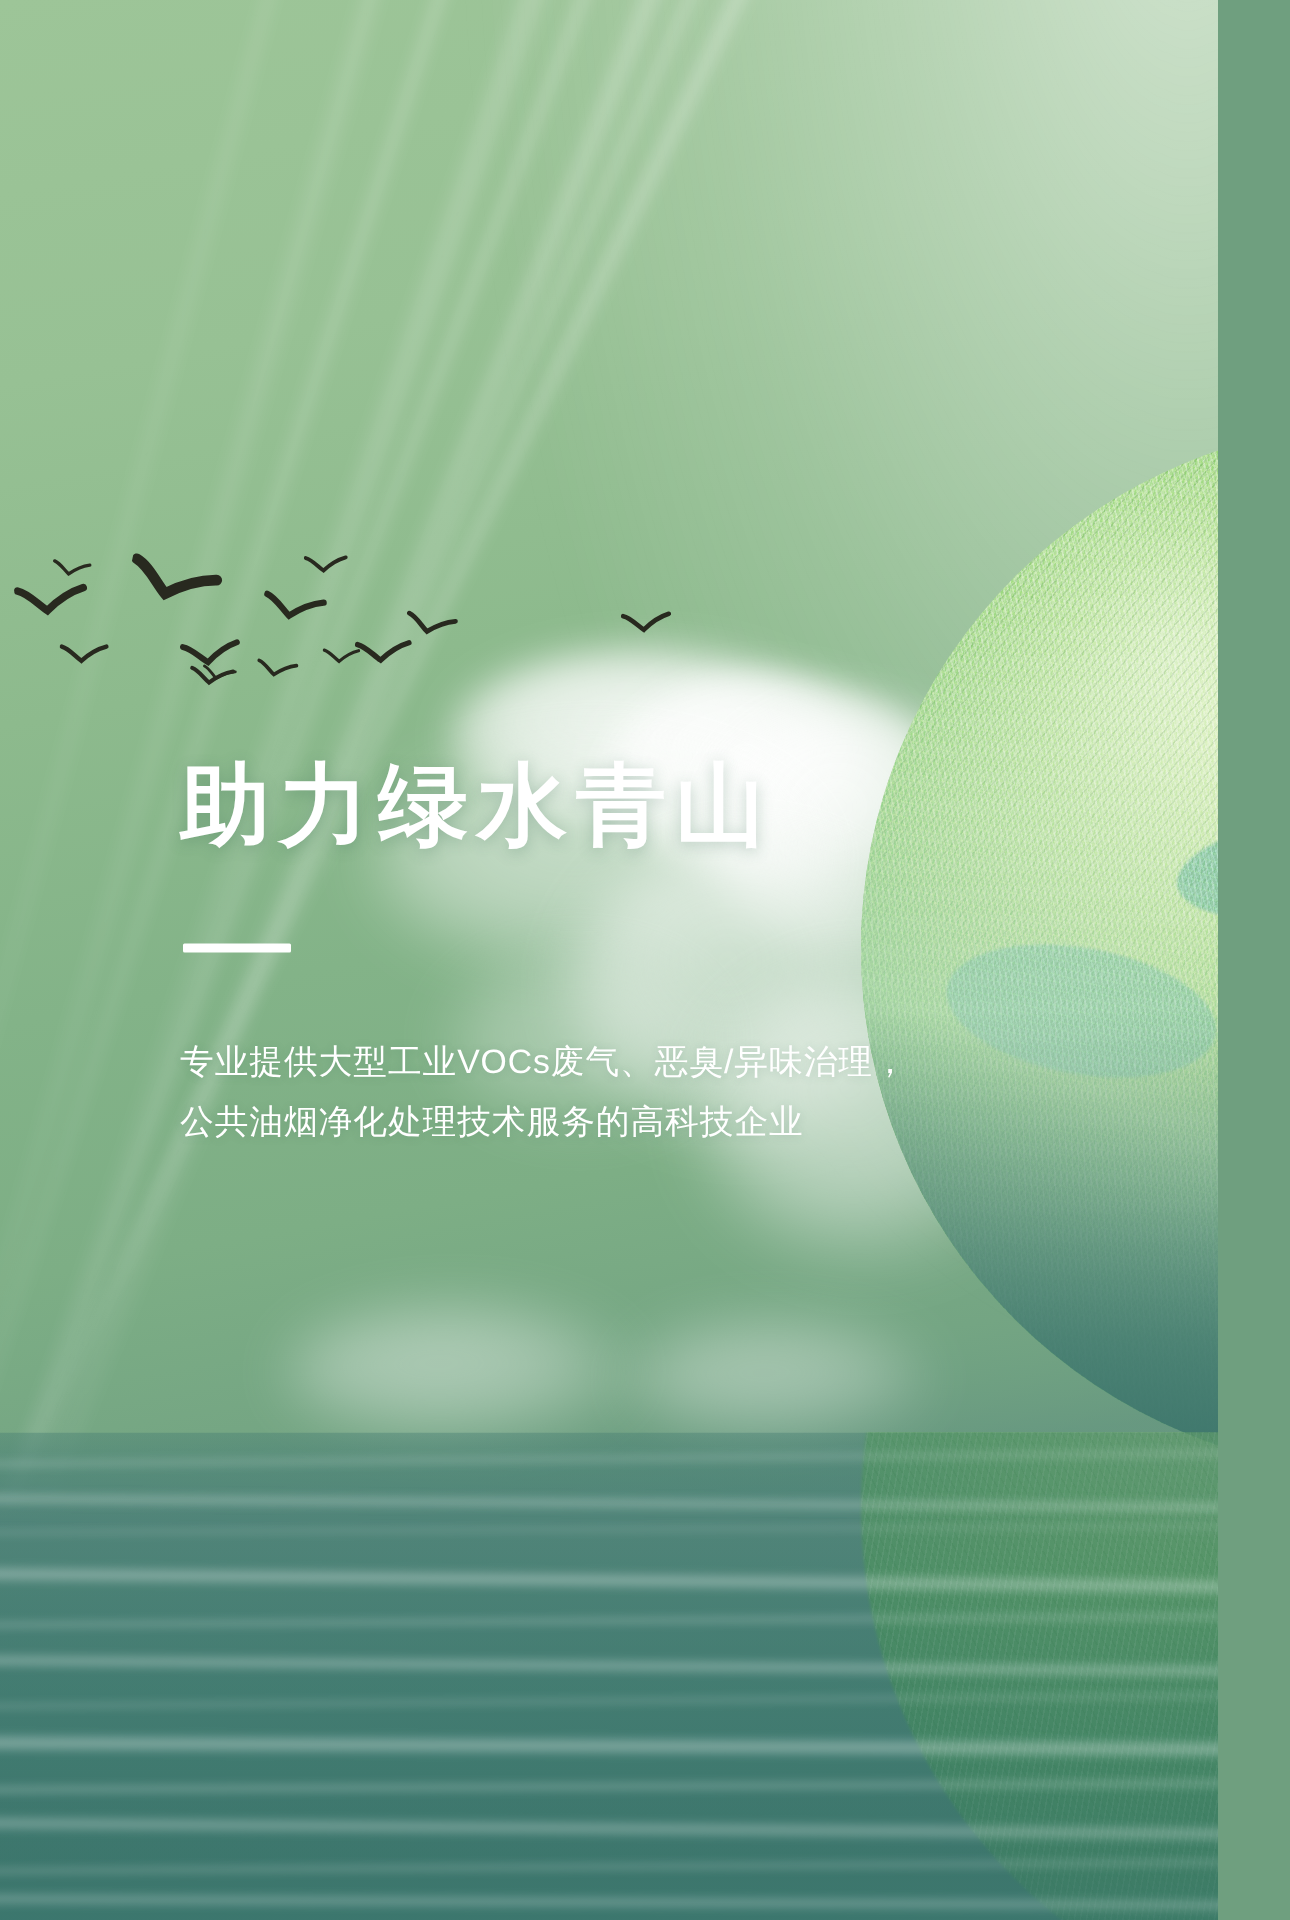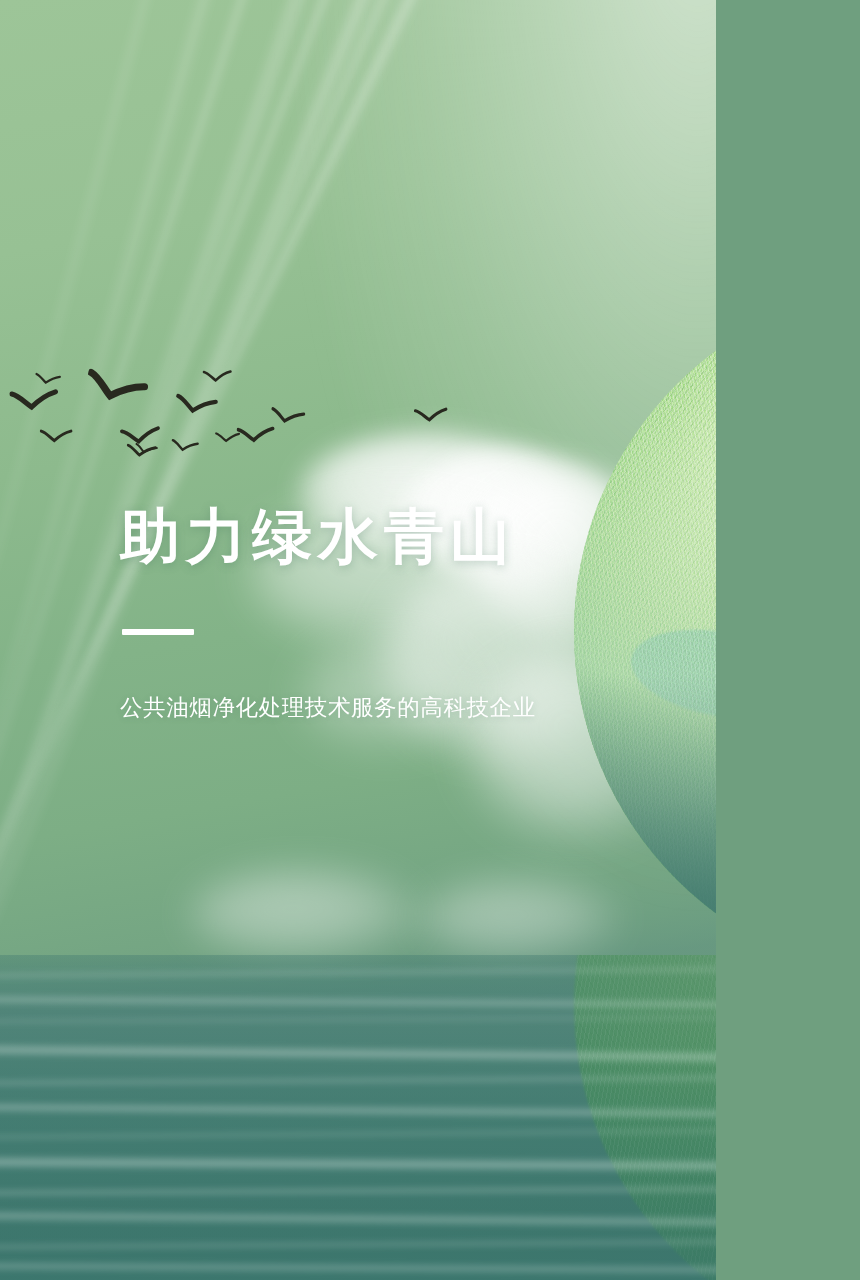--- a/index.html
+++ b/index.html
@@ -7,21 +7,21 @@
     margin: 0;
     padding: 0;
     background: #6f9f7f;
   }
   body {
     font-family: "Liberation Sans", "DejaVu Sans", sans-serif;
   }
 
   #poster {
     position: relative;
-    width: 716px;
+    width: 812px;
     height: 1280px;
     overflow: hidden;
     background: #4c1d95;
     user-select: none;
   }
 
   
   .sky-base {
     position: absolute;
     inset: 0;
@@ -409,17 +409,18 @@
         <div class="ripple" style="top: 308px; height: 10px; opacity: 0.38; transform: rotate(0.3deg);"></div>
       </div>
   </div>
 
   <div class="content">
     <h1 class="headline">
       <span class="line">助力绿水青山</span>
     </h1>
     <div class="divider"></div>
     <p class="subtitle">
+      <span class="line">专业提供大型工业VOCs废气、恶臭/异味治理，</span>
       <span class="line">公共油烟净化处理技术服务的高科技企业</span>
     </p>
   </div>
 
 </div>
 
 </body></html>

